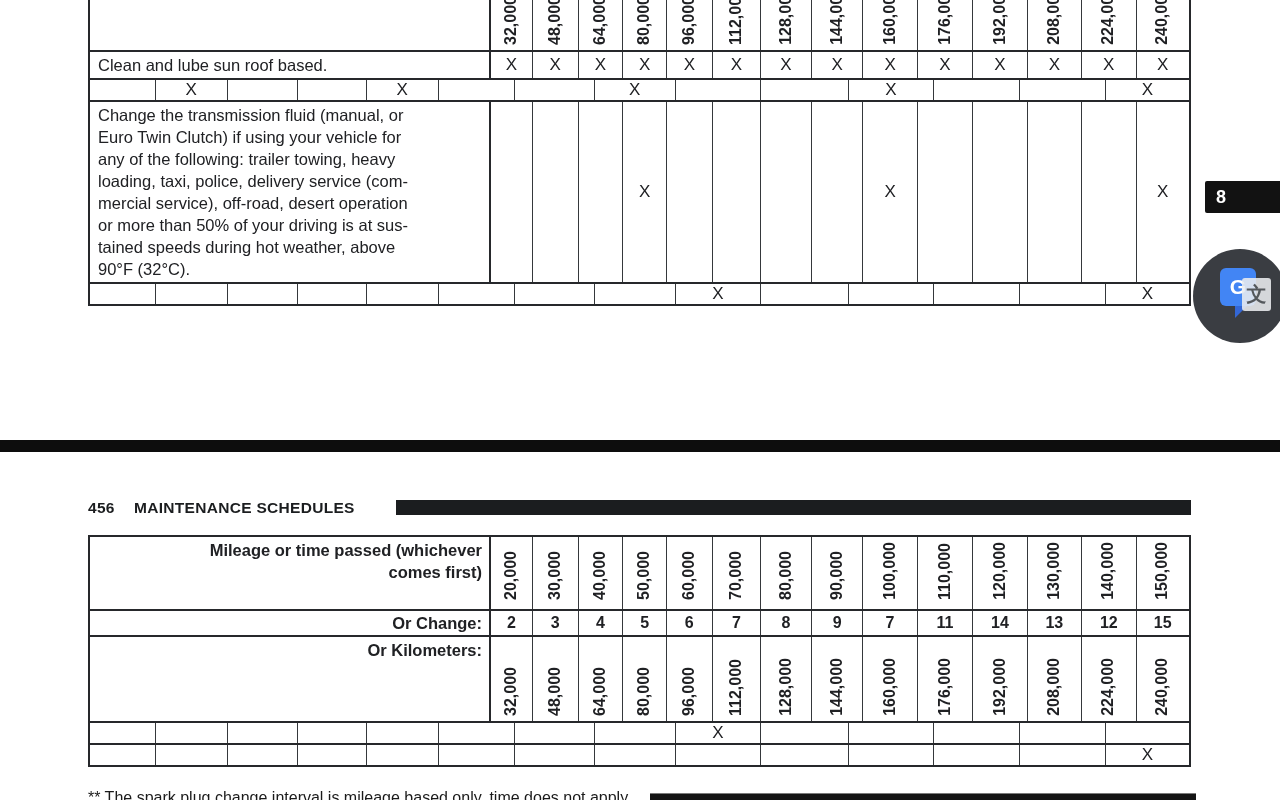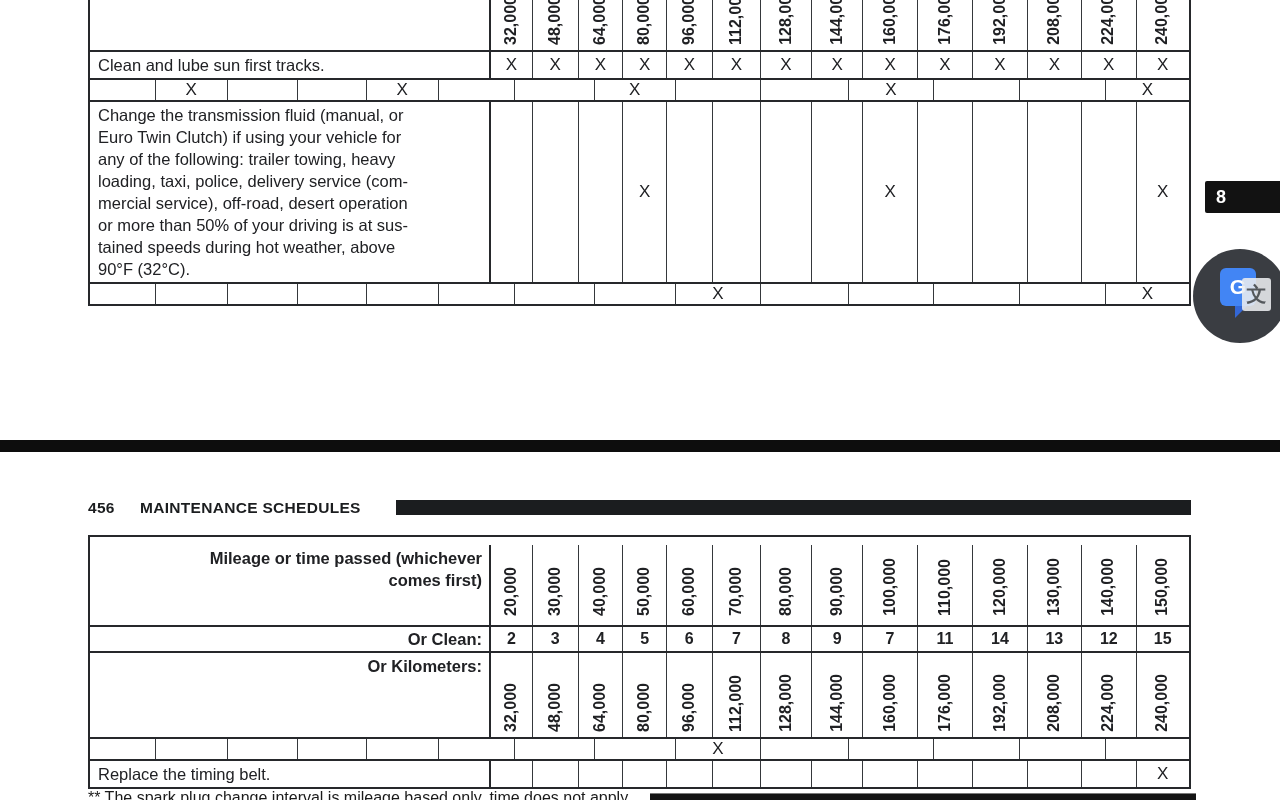--- a/index.html
+++ b/index.html
@@ -17,33 +17,33 @@
        font-size:16.5px;line-height:22px;white-space:pre-line;}
   .lbl.bold{font-weight:bold;}
   .lbl.right{text-align:right;}
   .cell{flex:1 1 0;border-right:1px solid #35383b;display:flex;align-items:center;
         justify-content:center;position:relative;overflow:hidden;font-size:17px;}
   .cell:last-child{border-right:none;}
   .cell.rot{flex-direction:column;justify-content:flex-end;align-items:center;padding-bottom:5px;}
   .vnum{writing-mode:vertical-rl;transform:rotate(180deg);font-weight:bold;
         font-size:16px;line-height:1.05;}
   .row.clip{height:50px;}
-  .row.mileage{height:80px;margin-top:8px;}
+  .row.mileage{height:72px;}
   .row.mileage .cell.rot{padding-bottom:9px;}
   .row.years{height:24px;}
   .row.years .cell{font-weight:bold;font-size:16px;}
   .row.years .lbl{line-height:20px;}
   .row.km{height:84px;}
 
   
   .divider{position:absolute;left:0;top:440px;width:1280px;height:12px;background:#0d0d0d;}
   .footer-head{position:absolute;left:88px;top:499px;height:18px;font-weight:bold;
                font-size:15.5px;letter-spacing:.3px;color:#1b1d1f;}
   .footer-num{position:absolute;left:0;top:0;}
-  .footer-title{position:absolute;left:52px;top:0;white-space:nowrap;}
+  .footer-title{position:absolute;left:46px;top:0;white-space:nowrap;}
   .title-bar{position:absolute;left:396px;top:500px;width:795px;height:15px;background:#1b1d1f;}
   .footnote{position:absolute;left:88px;top:789px;font-size:16px;white-space:nowrap;color:#1a1a1a;}
   .next-bar{position:absolute;left:650px;top:793px;width:546px;height:12px;background:#141414;
             border-top:1px solid #7a7a7a;}
 
   
   .tab8{position:absolute;left:1205px;top:181px;width:75px;height:32px;background:#121212;
         color:#fff;font-weight:bold;font-size:18px;display:flex;align-items:center;
         padding-left:11px;box-sizing:border-box;border-radius:2px 0 0 2px;}
   .fab{position:absolute;left:1193px;top:249px;width:94px;height:94px;border-radius:50%;
@@ -102,21 +102,21 @@
           <span class="vnum">208,000</span>
         </div>
         <div class="cell rot" style="flex-grow: 55;">
           <span class="vnum">224,000</span>
         </div>
         <div class="cell rot" style="flex-grow: 54;">
           <span class="vnum">240,000</span>
         </div>
       </div>
       <div class="row task">
-        <div class="lbl ">Clean and lube sun first tracks.</div>
+        <div class="lbl ">Clean and lube sun roof based.</div>
         <div class="cell" style="flex-grow: 42;">X</div>
         <div class="cell" style="flex-grow: 46;">X</div>
         <div class="cell" style="flex-grow: 45;">X</div>
         <div class="cell" style="flex-grow: 44;">X</div>
         <div class="cell" style="flex-grow: 46;">X</div>
         <div class="cell" style="flex-grow: 49;">X</div>
         <div class="cell" style="flex-grow: 51;">X</div>
         <div class="cell" style="flex-grow: 52;">X</div>
         <div class="cell" style="flex-grow: 55;">X</div>
         <div class="cell" style="flex-grow: 56;">X</div>
@@ -232,21 +232,21 @@
           <span class="vnum">130,000</span>
         </div>
         <div class="cell rot" style="flex-grow: 55;">
           <span class="vnum">140,000</span>
         </div>
         <div class="cell rot" style="flex-grow: 54;">
           <span class="vnum">150,000</span>
         </div>
       </div>
       <div class="row years">
-        <div class="lbl bold right">Or Clean:</div>
+        <div class="lbl bold right">Or Change:</div>
         <div class="cell" style="flex-grow: 42;">2</div>
         <div class="cell" style="flex-grow: 46;">3</div>
         <div class="cell" style="flex-grow: 45;">4</div>
         <div class="cell" style="flex-grow: 44;">5</div>
         <div class="cell" style="flex-grow: 46;">6</div>
         <div class="cell" style="flex-grow: 49;">7</div>
         <div class="cell" style="flex-grow: 51;">8</div>
         <div class="cell" style="flex-grow: 52;">9</div>
         <div class="cell" style="flex-grow: 55;">7</div>
         <div class="cell" style="flex-grow: 56;">11</div>
@@ -310,21 +310,20 @@
         <div class="cell" style="flex-grow: 51;"></div>
         <div class="cell" style="flex-grow: 52;"></div>
         <div class="cell" style="flex-grow: 55;">X</div>
         <div class="cell" style="flex-grow: 56;"></div>
         <div class="cell" style="flex-grow: 55;"></div>
         <div class="cell" style="flex-grow: 55;"></div>
         <div class="cell" style="flex-grow: 55;"></div>
         <div class="cell" style="flex-grow: 54;"></div>
       </div>
       <div class="row task">
-        <div class="lbl ">Replace the timing belt.</div>
         <div class="cell" style="flex-grow: 42;"></div>
         <div class="cell" style="flex-grow: 46;"></div>
         <div class="cell" style="flex-grow: 45;"></div>
         <div class="cell" style="flex-grow: 44;"></div>
         <div class="cell" style="flex-grow: 46;"></div>
         <div class="cell" style="flex-grow: 49;"></div>
         <div class="cell" style="flex-grow: 51;"></div>
         <div class="cell" style="flex-grow: 52;"></div>
         <div class="cell" style="flex-grow: 55;"></div>
         <div class="cell" style="flex-grow: 56;"></div>

